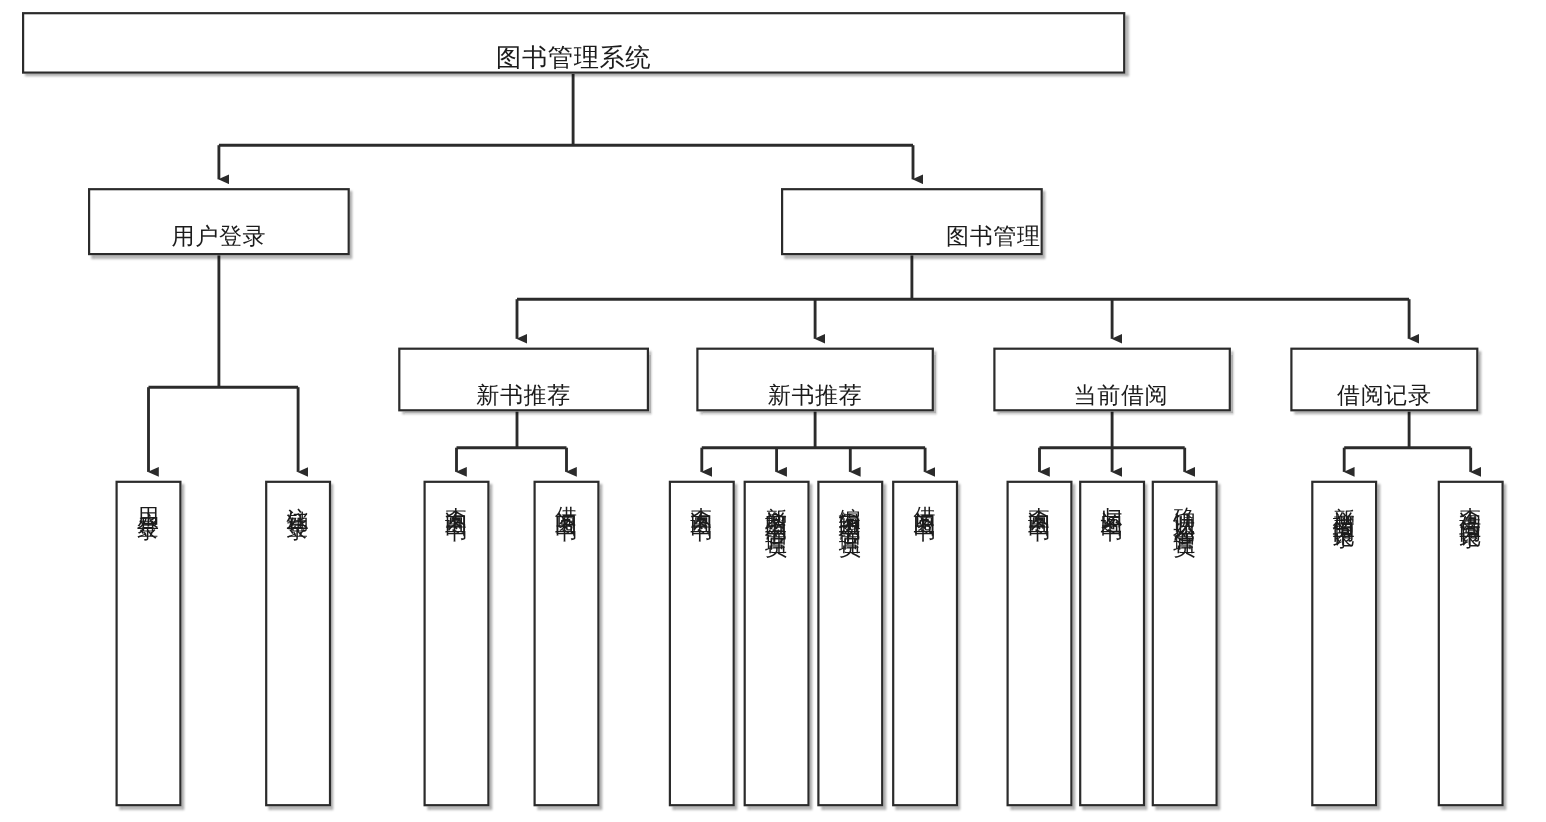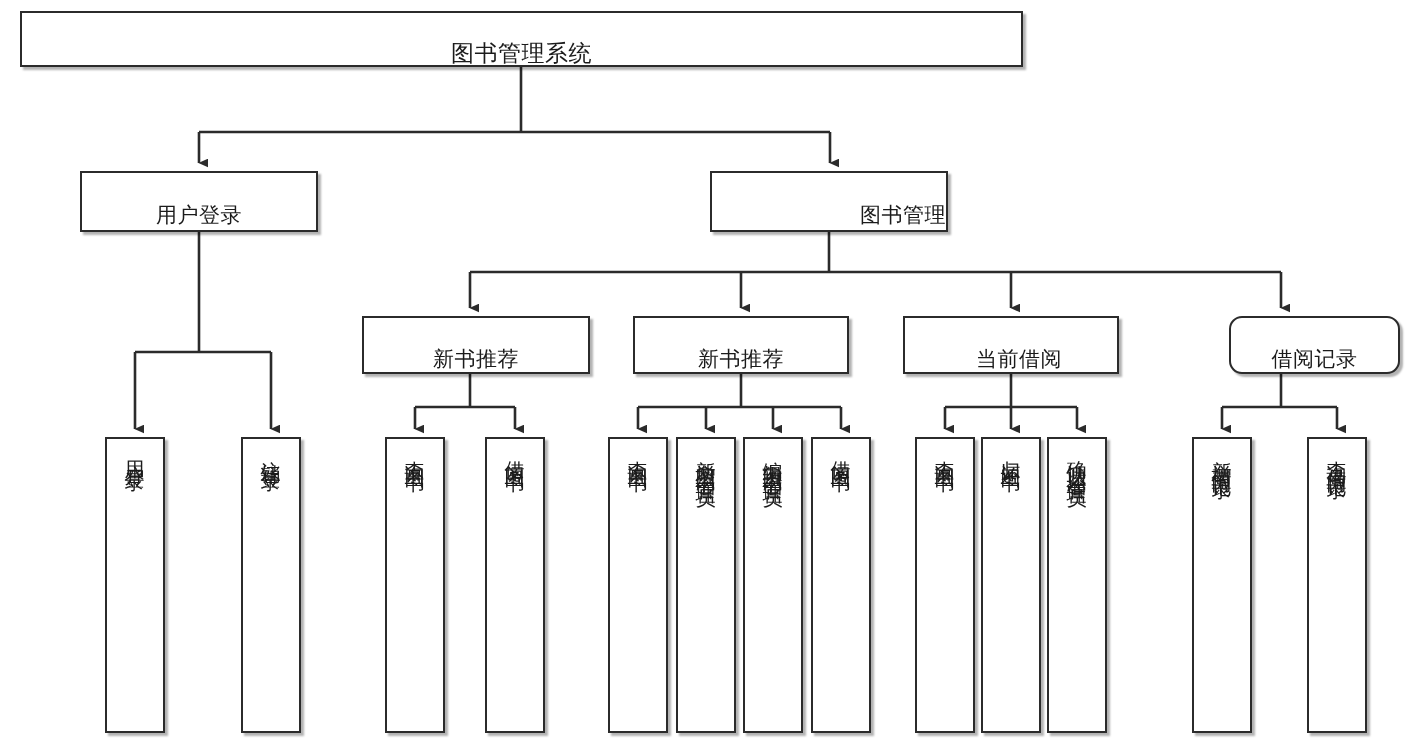--- a/index.html
+++ b/index.html
@@ -154,21 +154,21 @@
       </div>
       <div class="node-box horizontal" style="left: 362px; top: 316px; width: 228px; height: 58px;">
         <span class="node-label">新书推荐</span>
       </div>
       <div class="node-box horizontal" style="left: 633px; top: 316px; width: 216px; height: 58px;">
         <span class="node-label">新书推荐</span>
       </div>
       <div class="node-box horizontal" style="left: 903px; top: 316px; width: 216px; height: 58px; padding-left: 16px;">
         <span class="node-label">当前借阅</span>
       </div>
-      <div class="node-box horizontal" style="left: 1229px; top: 316px; width: 171px; height: 58px; border-radius: 13px;">
+      <div class="node-box horizontal" style="left: 1173px; top: 316px; width: 171px; height: 58px;">
         <span class="node-label">借阅记录</span>
       </div>
       <div class="node-box vertical" style="left: 105px; top: 437px; width: 60px; height: 296px;">
         <span class="node-label">用户登录</span>
       </div>
       <div class="node-box vertical" style="left: 241px; top: 437px; width: 60px; height: 296px;">
         <span class="node-label">注销登录</span>
       </div>
       <div class="node-box vertical" style="left: 385px; top: 437px; width: 60px; height: 296px;">
         <span class="node-label">查询图书</span>

